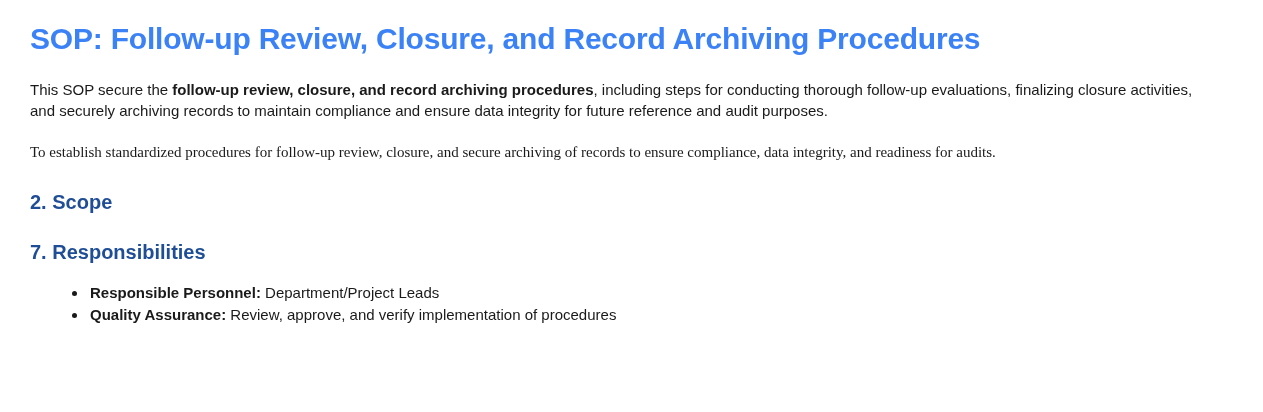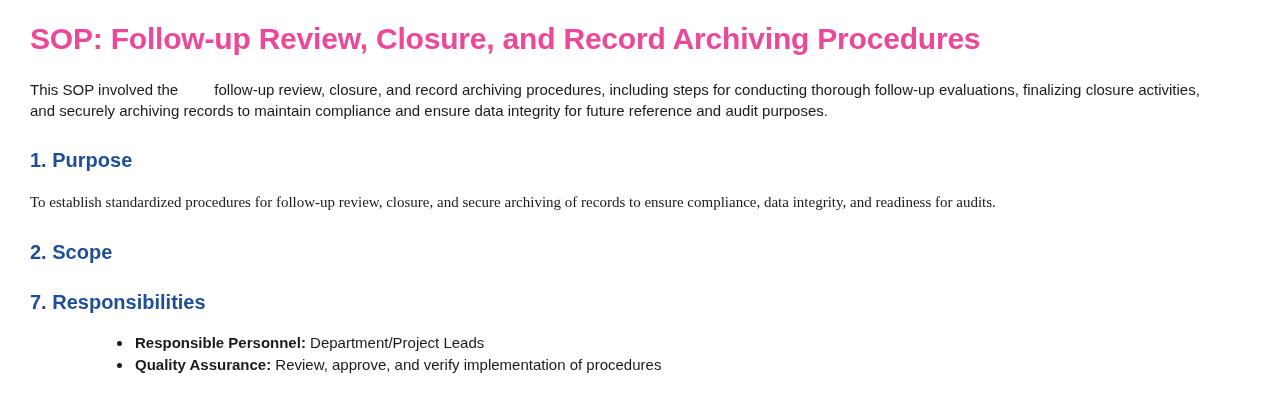--- a/index.html
+++ b/index.html
@@ -14,35 +14,34 @@
     font-family: "Liberation Sans", sans-serif;
     color: #1a1a1a;
   }
   .page {
     padding: 22px 30px 0 30px;
     box-sizing: border-box;
   }
   .doc-title {
     font-size: 30px;
     font-weight: bold;
-    color: #ec4899;
+    color: #3b82f6;
     margin: 0 0 22px 0;
     letter-spacing: -0.2px;
     line-height: 1.15;
   }
   .intro {
     font-size: 15px;
     line-height: 1.45;
     color: #1a1a1a;
     margin: 0 0 10px 0;
     max-width: 1180px;
   }
   .intro b {
-    font-weight: normal;
-    margin-left: 32px;
+    font-weight: bold;
   }
   .section-heading {
     font-size: 20px;
     font-weight: bold;
     color: #1F4E96;
     margin: 26px 0 0 0;
     line-height: 1.2;
   }
   .section-body {
     font-size: 15px;
@@ -54,36 +53,34 @@
   ul.resp-list {
     margin: 18px 0 0 0;
     padding-left: 58px;
     list-style-type: disc;
   }
   ul.resp-list li {
     font-size: 15px;
     line-height: 1.5;
     color: #1a1a1a;
     padding-left: 2px;
-    margin-left: 45px;
   }
   .role-label {
     font-weight: bold;
   }
 </style>
 </head>
 <body>
 
 <div class="page">
 
   <h1 class="doc-title">SOP: Follow-up Review, Closure, and Record Archiving Procedures</h1>
 
-  <p class="intro"><span>This SOP involved the </span><b>follow-up review, closure, and record archiving procedures</b><span>, including steps for conducting thorough follow-up evaluations, finalizing closure activities, and securely archiving records to maintain compliance and ensure data integrity for future reference and audit purposes.</span></p>
+  <p class="intro"><span>This SOP secure the </span><b>follow-up review, closure, and record archiving procedures</b><span>, including steps for conducting thorough follow-up evaluations, finalizing closure activities, and securely archiving records to maintain compliance and ensure data integrity for future reference and audit purposes.</span></p>
 
-  <h2 class="section-heading">1. Purpose</h2>
   <p class="section-body">To establish standardized procedures for follow-up review, closure, and secure archiving of records to ensure compliance, data integrity, and readiness for audits.</p>
 
   <h2 class="section-heading">2. Scope</h2>
 
   <h2 class="section-heading">7. Responsibilities</h2>
 
   <ul class="resp-list">
     <li><span class="role-label">Responsible Personnel:</span><span> Department/Project Leads</span></li>
     <li><span class="role-label">Quality Assurance:</span><span> Review, approve, and verify implementation of procedures</span></li>
 

